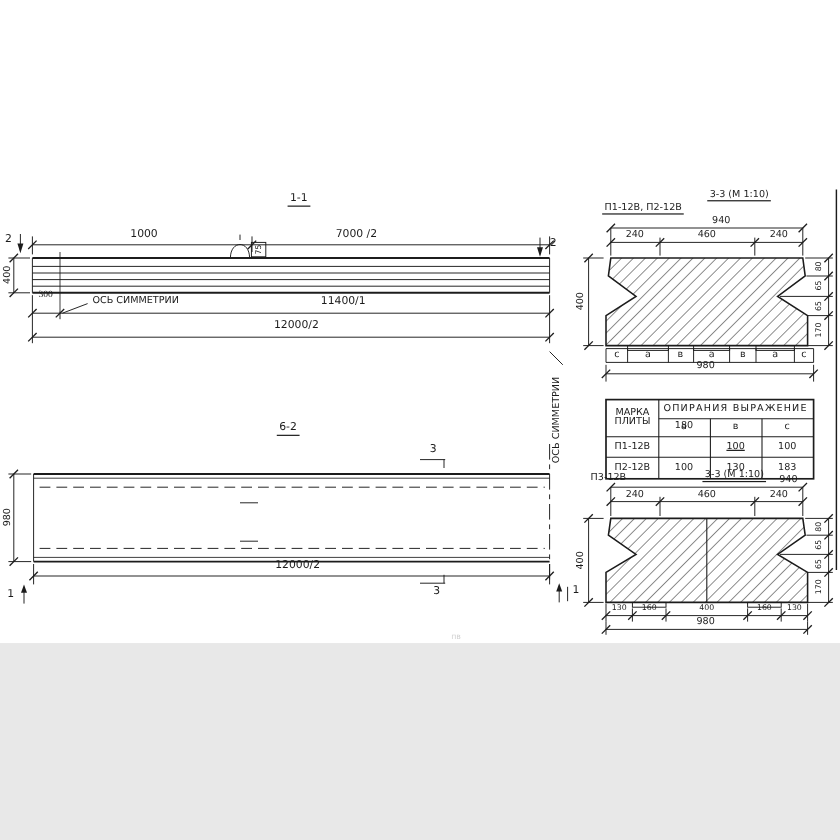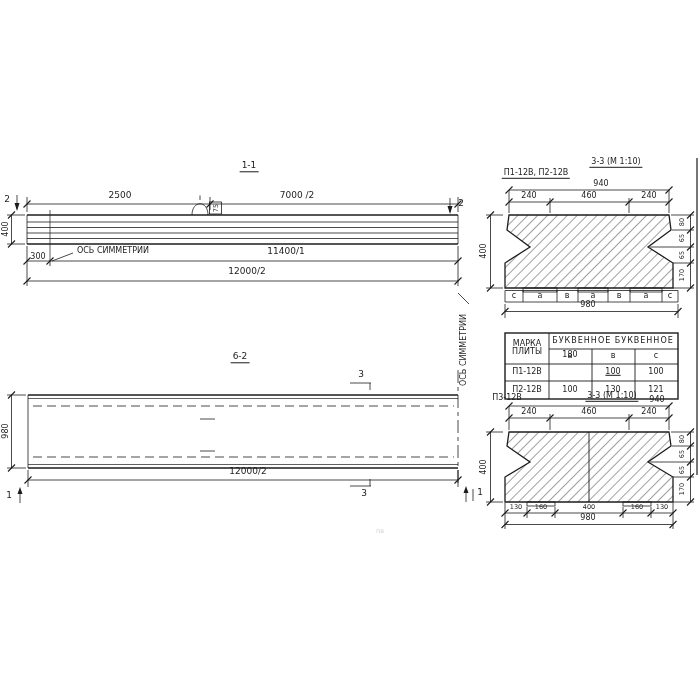--- a/index.html
+++ b/index.html
@@ -1,16 +1,16 @@
 <!DOCTYPE html>
 <html><head>
 <meta charset="utf-8">
 <style>
   html,body{margin:0;padding:0;background:#e8e8e8;}
-  #sheet{position:relative;width:700px;height:700px;background:#ffffff;overflow:hidden;
+  #sheet{position:relative;width:700px;height:536px;background:#ffffff;overflow:hidden;
          font-family:"DejaVu Sans",sans-serif;color:#1c1c1c;}
   #linework{position:absolute;left:0;top:0;}
   .lbl{position:absolute;font-size:9px;line-height:1.05;white-space:nowrap;
        transform:translate(-50%,-50%);color:#1c1c1c;}
   .vlbl{position:absolute;font-size:9px;line-height:1;white-space:nowrap;
        transform:translate(-50%,-50%) rotate(-90deg);color:#1c1c1c;}
   .sm{font-size:8px;}
   .xs{font-size:6.5px;}
   .ul{border-bottom:1px solid #1c1c1c;padding:0 2px 1px 2px;}
   .two{white-space:pre-line;text-align:center;}
@@ -265,24 +265,24 @@
     <use href="#tk" x="505" y="524.5"></use>
         <use href="#tk" x="673" y="524.5"></use>
   </g>
 
   <line x1="697" y1="158" x2="697" y2="475" stroke-width="1.2"></line>
 </svg>
 
 <div class="lbl ul" style="left:249px;top:167px;">1-1</div>
 <div class="lbl" style="left:7px;top:200px;">2</div>
 <div class="lbl" style="left:461px;top:204px;">2</div>
-<div class="lbl" style="left:120px;top:196px;">2500</div>
+<div class="lbl" style="left:120px;top:196px;">1000</div>
 <div class="lbl" style="left:297px;top:196px;">7000 /2</div>
 <div class="vlbl sm" style="left:6px;top:229px;">400</div>
-<div class="lbl sm" style="left:38px;top:257px;">300</div>
+<div class="lbl sm" style="left:38px;top:246px;font-family:Liberation Serif, serif;">300</div>
 <div class="lbl sm" style="left:113px;top:251px;">ОСЬ СИММЕТРИИ</div>
 <div class="lbl" style="left:286px;top:252px;">11400/1</div>
 <div class="lbl" style="left:247px;top:272px;">12000/2</div>
 <div class="vlbl xs" style="left:215.5px;top:208px;">75</div>
 
 <div class="lbl ul" style="left:240px;top:358px;">6-2</div>
 <div class="lbl" style="left:361px;top:375px;">3</div>
 <div class="vlbl sm" style="left:6px;top:431px;">980</div>
 <div class="lbl" style="left:248px;top:472px;">12000/2</div>
 <div class="lbl" style="left:9px;top:496px;">1</div>
@@ -305,32 +305,32 @@
 <div class="lbl sm" style="left:540px;top:296px;">а</div>
 <div class="lbl sm" style="left:567px;top:296px;">в</div>
 <div class="lbl sm" style="left:593px;top:296px;">а</div>
 <div class="lbl sm" style="left:619px;top:296px;">в</div>
 <div class="lbl sm" style="left:646px;top:296px;">а</div>
 <div class="lbl sm" style="left:670px;top:296px;">с</div>
 <div class="lbl sm" style="left:588px;top:305px;">980</div>
 
 <div class="lbl sm two" style="left:527px;top:348px;">МАРКА
 ПЛИТЫ</div>
-<div class="lbl sm" style="left:613px;top:341px;letter-spacing:1px;">БУКВЕННОЕ  БУКВЕННОЕ</div>
+<div class="lbl sm" style="left:613px;top:341px;letter-spacing:1px;">ОПИРАНИЯ  ВЫРАЖЕНИЕ</div>
 <div class="lbl sm" style="left:570px;top:356px;">а</div>
 <div class="lbl sm" style="left:613px;top:356px;">в</div>
 <div class="lbl sm" style="left:656px;top:356px;">с</div>
 <div class="lbl sm" style="left:527px;top:372px;">П1-12В</div>
 <div class="lbl sm" style="left:570px;top:355px;">180</div>
 <div class="lbl sm" style="left:613px;top:372px;text-decoration:underline;">100</div>
 <div class="lbl sm" style="left:656px;top:372px;">100</div>
 <div class="lbl sm" style="left:527px;top:390px;">П2-12В</div>
 <div class="lbl sm" style="left:570px;top:390px;">100</div>
 <div class="lbl sm" style="left:613px;top:390px;">130</div>
-<div class="lbl sm" style="left:656px;top:390px;">121</div>
+<div class="lbl sm" style="left:656px;top:390px;">183</div>
 
 <div class="lbl sm" style="left:507px;top:398px;">П3-12В</div>
 <div class="lbl sm ul" style="left:612px;top:397px;">3-3 (М 1:10)</div>
 <div class="lbl sm" style="left:657px;top:400px;">940</div>
 <div class="lbl sm" style="left:529px;top:412px;">240</div>
 <div class="lbl sm" style="left:589px;top:412px;">460</div>
 <div class="lbl sm" style="left:649px;top:412px;">240</div>
 <div class="vlbl sm" style="left:484px;top:467px;">400</div>
 <div class="vlbl xs" style="left:682px;top:439px;">80</div>
 <div class="vlbl xs" style="left:682px;top:454px;">65</div>

